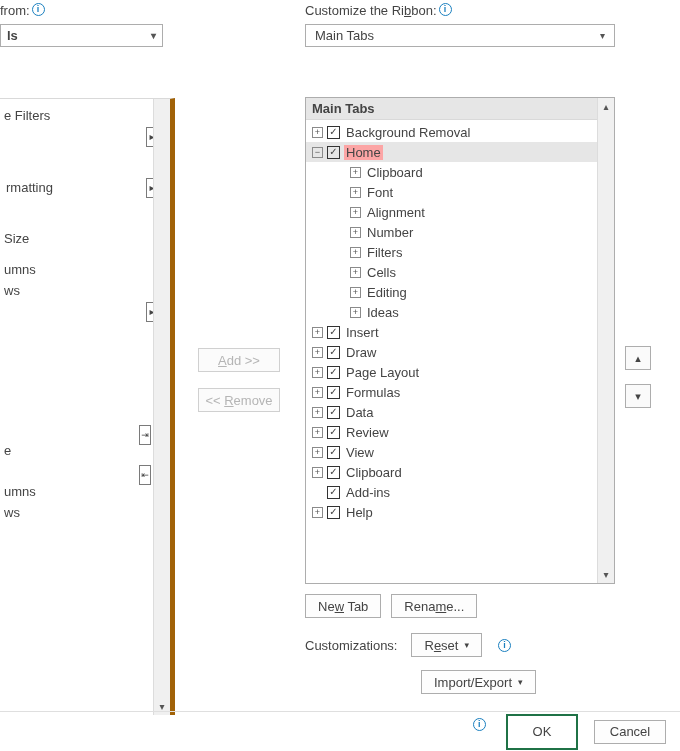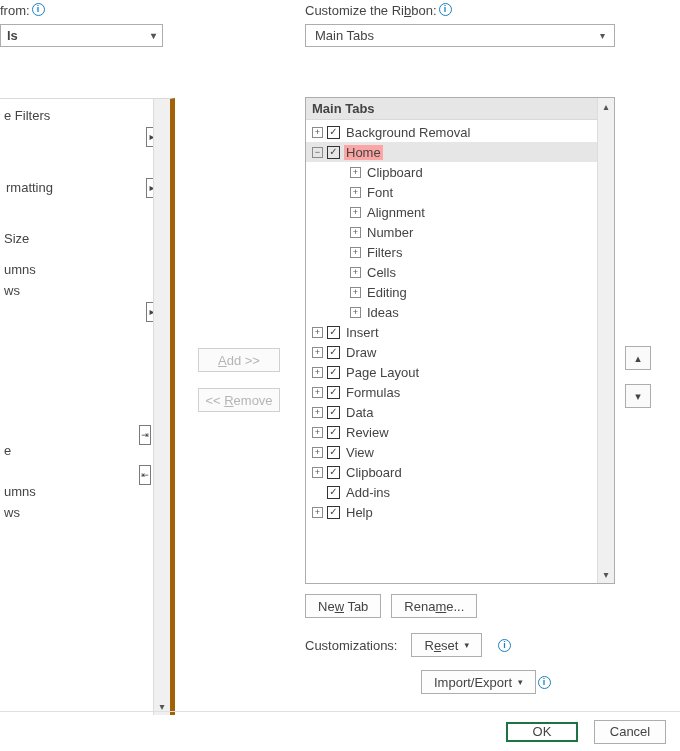--- a/index.html
+++ b/index.html
@@ -43,28 +43,28 @@
   .cb{width:13px;height:13px;border:1px solid #333;display:inline-flex;align-items:center;justify-content:center;font-size:10px;line-height:10px;flex-shrink:0;cursor:pointer;}
   .node.sel{background:#e6e6e6;}
   .node .lbl{padding:0 2px;}
   .child{padding-left:44px;}
   .child .node{padding-left:0;}
 
   .btn{height:24px;border:1px solid #adadad;background:#fdfdfd;padding:0 12px;display:inline-flex;align-items:center;justify-content:flex-end;cursor:pointer;}
   .btn .caret{font-size:9px;margin-left:6px;color:#444;}
   .row-tab-btns{position:absolute;left:0;top:594px;display:flex;gap:10px;}
   .row-cust{position:absolute;left:0;top:633px;display:flex;align-items:center;gap:14px;}
-  .row-imp{position:absolute;left:116px;top:670px;display:flex;align-items:center;gap:0;}
+  .row-imp{position:absolute;left:116px;top:670px;display:flex;align-items:center;gap:24px;flex-direction:column;}
 
   .arrow-btn{position:absolute;left:625px;width:26px;height:24px;border:1px solid #adadad;background:#fafafa;display:flex;align-items:center;justify-content:center;font-size:11px;cursor:pointer;}
   .arrow-up{top:346px;} .arrow-down{top:384px;}
 
   
   .footer{position:absolute;left:0;right:0;bottom:0;height:40px;border-top:1px solid #dfdfdf;display:flex;align-items:center;justify-content:flex-end;gap:16px;padding-right:14px;}
-  .btn-ok{width:72px;height:20px;border:2px solid #1f7246;background:#fff;display:flex;align-items:center;justify-content:center;cursor:pointer;}
+  .btn-ok{width:72px;height:36px;border:2px solid #1f7246;background:#fff;display:flex;align-items:center;justify-content:center;cursor:pointer;}
   .btn-cancel{width:72px;height:24px;border:1px solid #adadad;background:#fdfdfd;display:flex;align-items:center;justify-content:center;cursor:pointer;}
 
   .u{text-decoration:underline;}
 </style>
 </head>
 <body>
 
 <div class="page">
 
   <div class="left-col">

